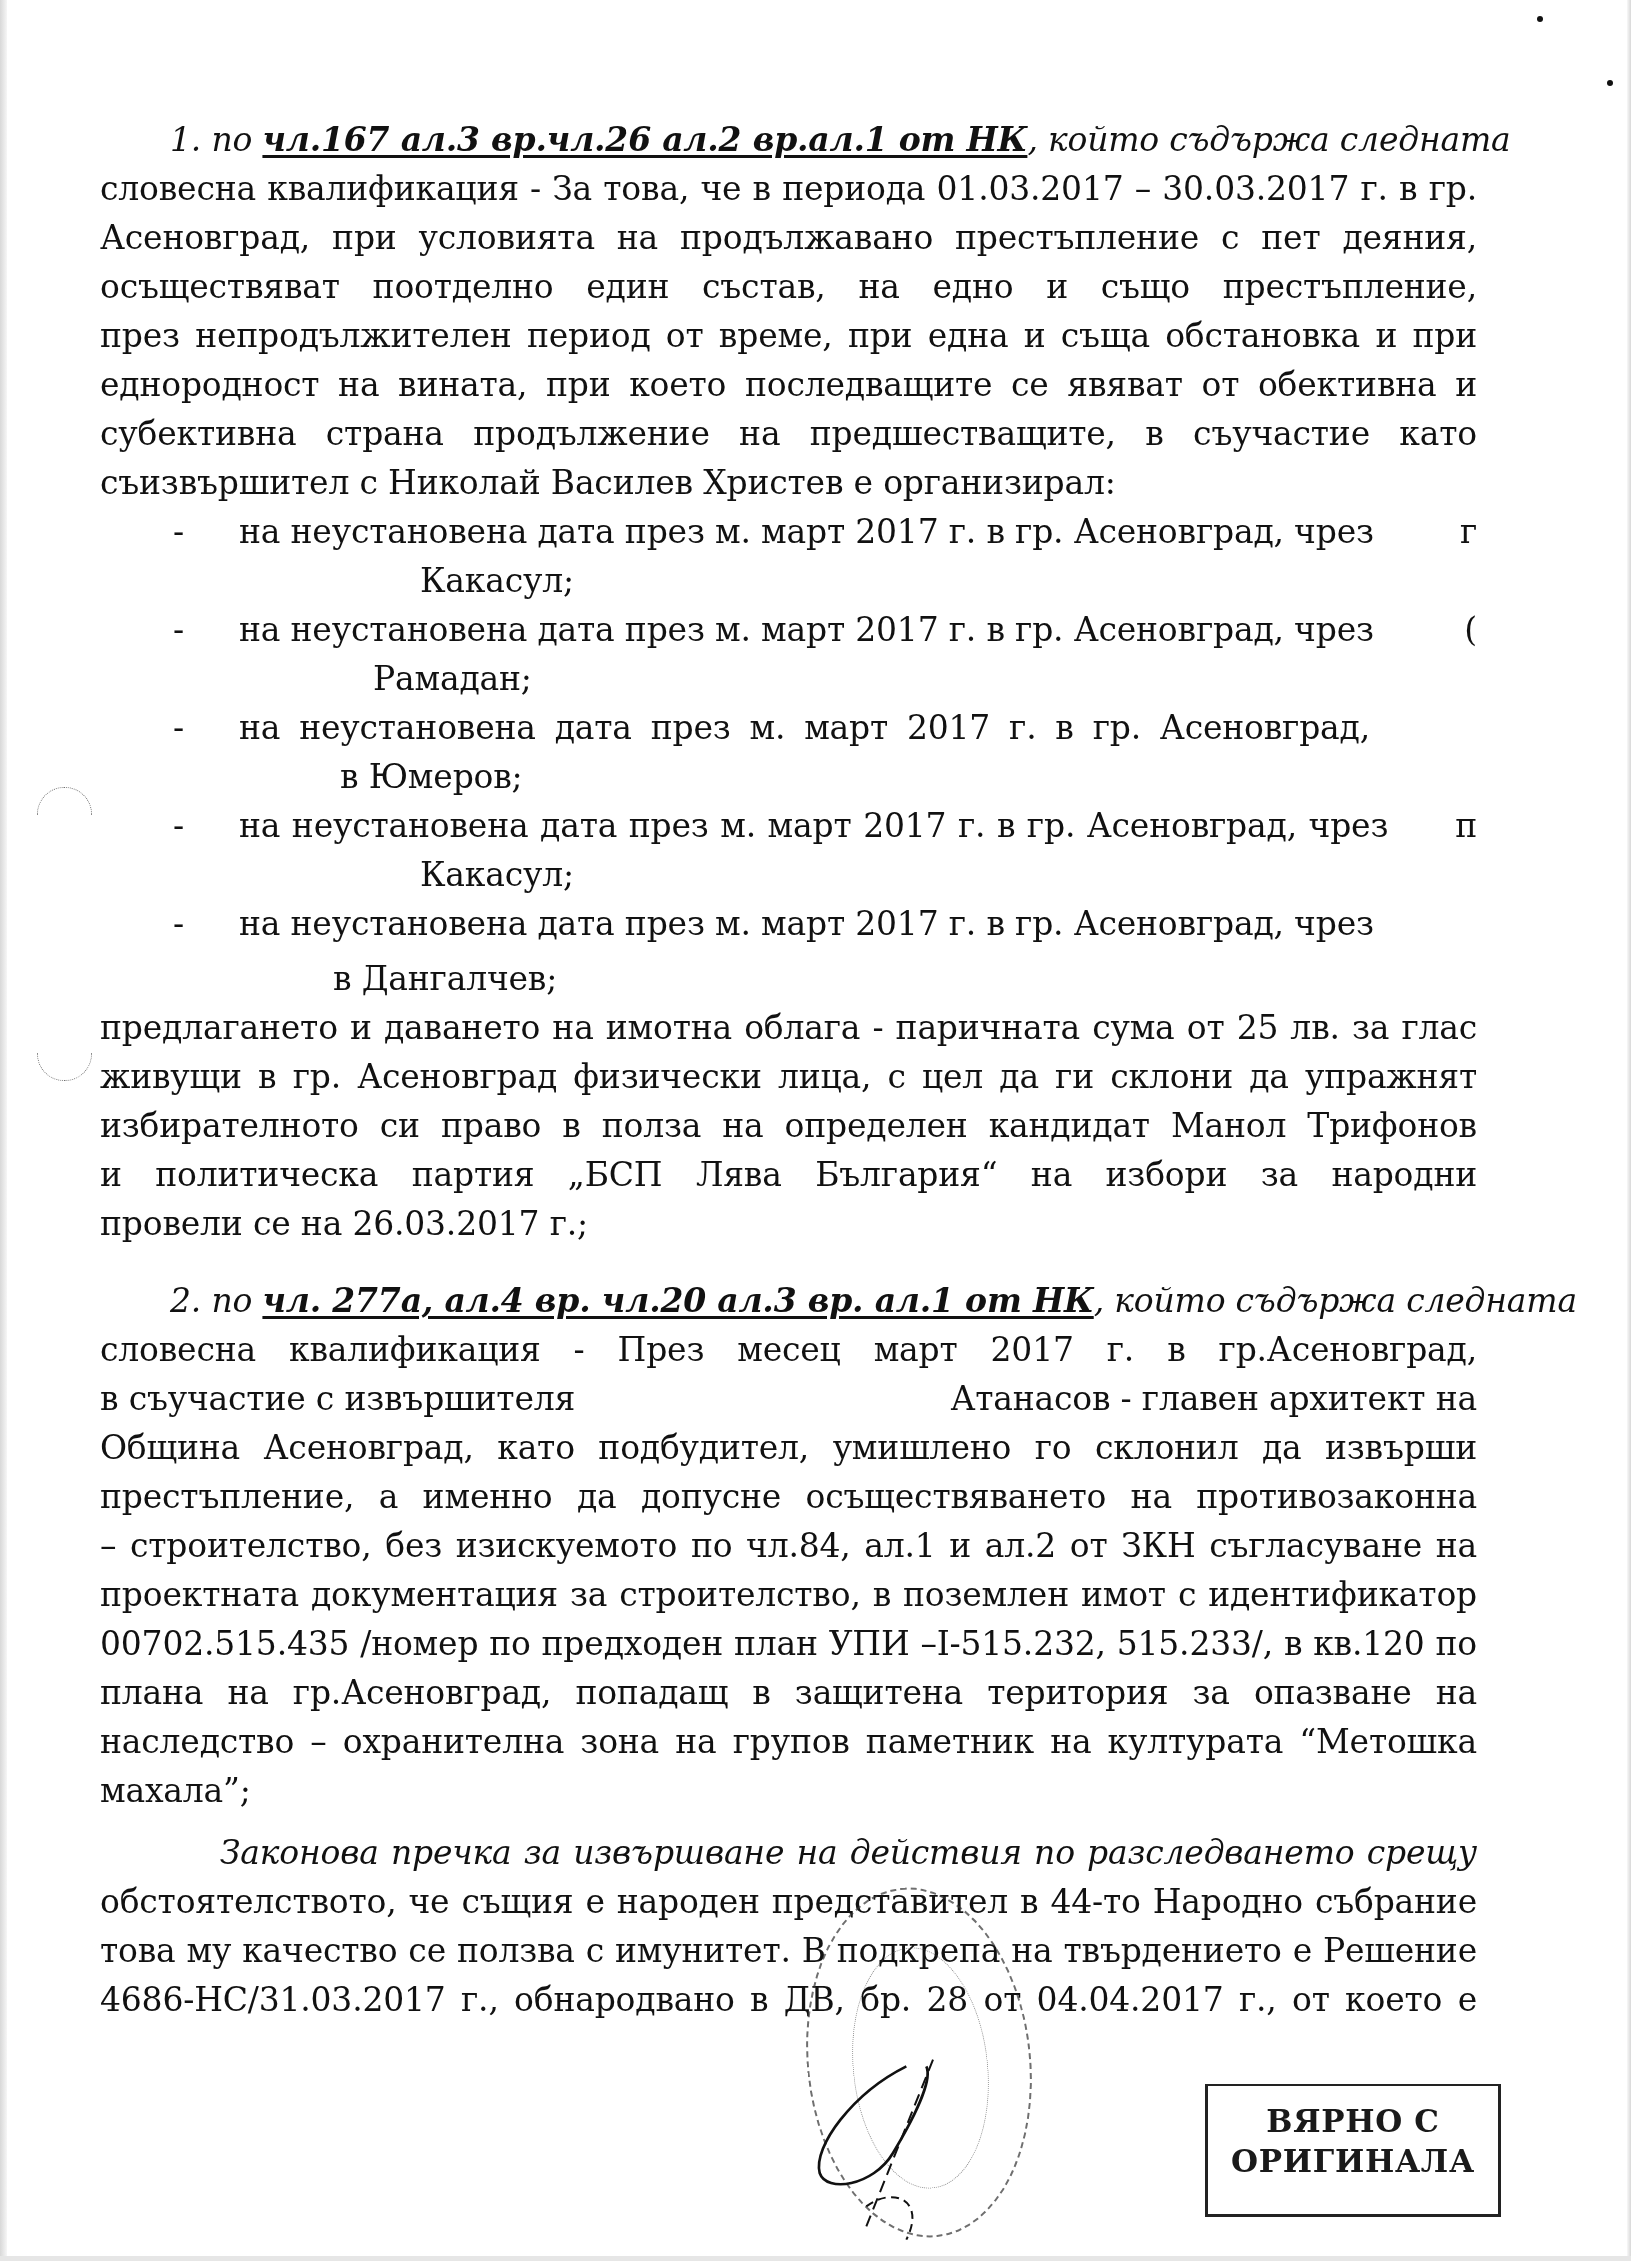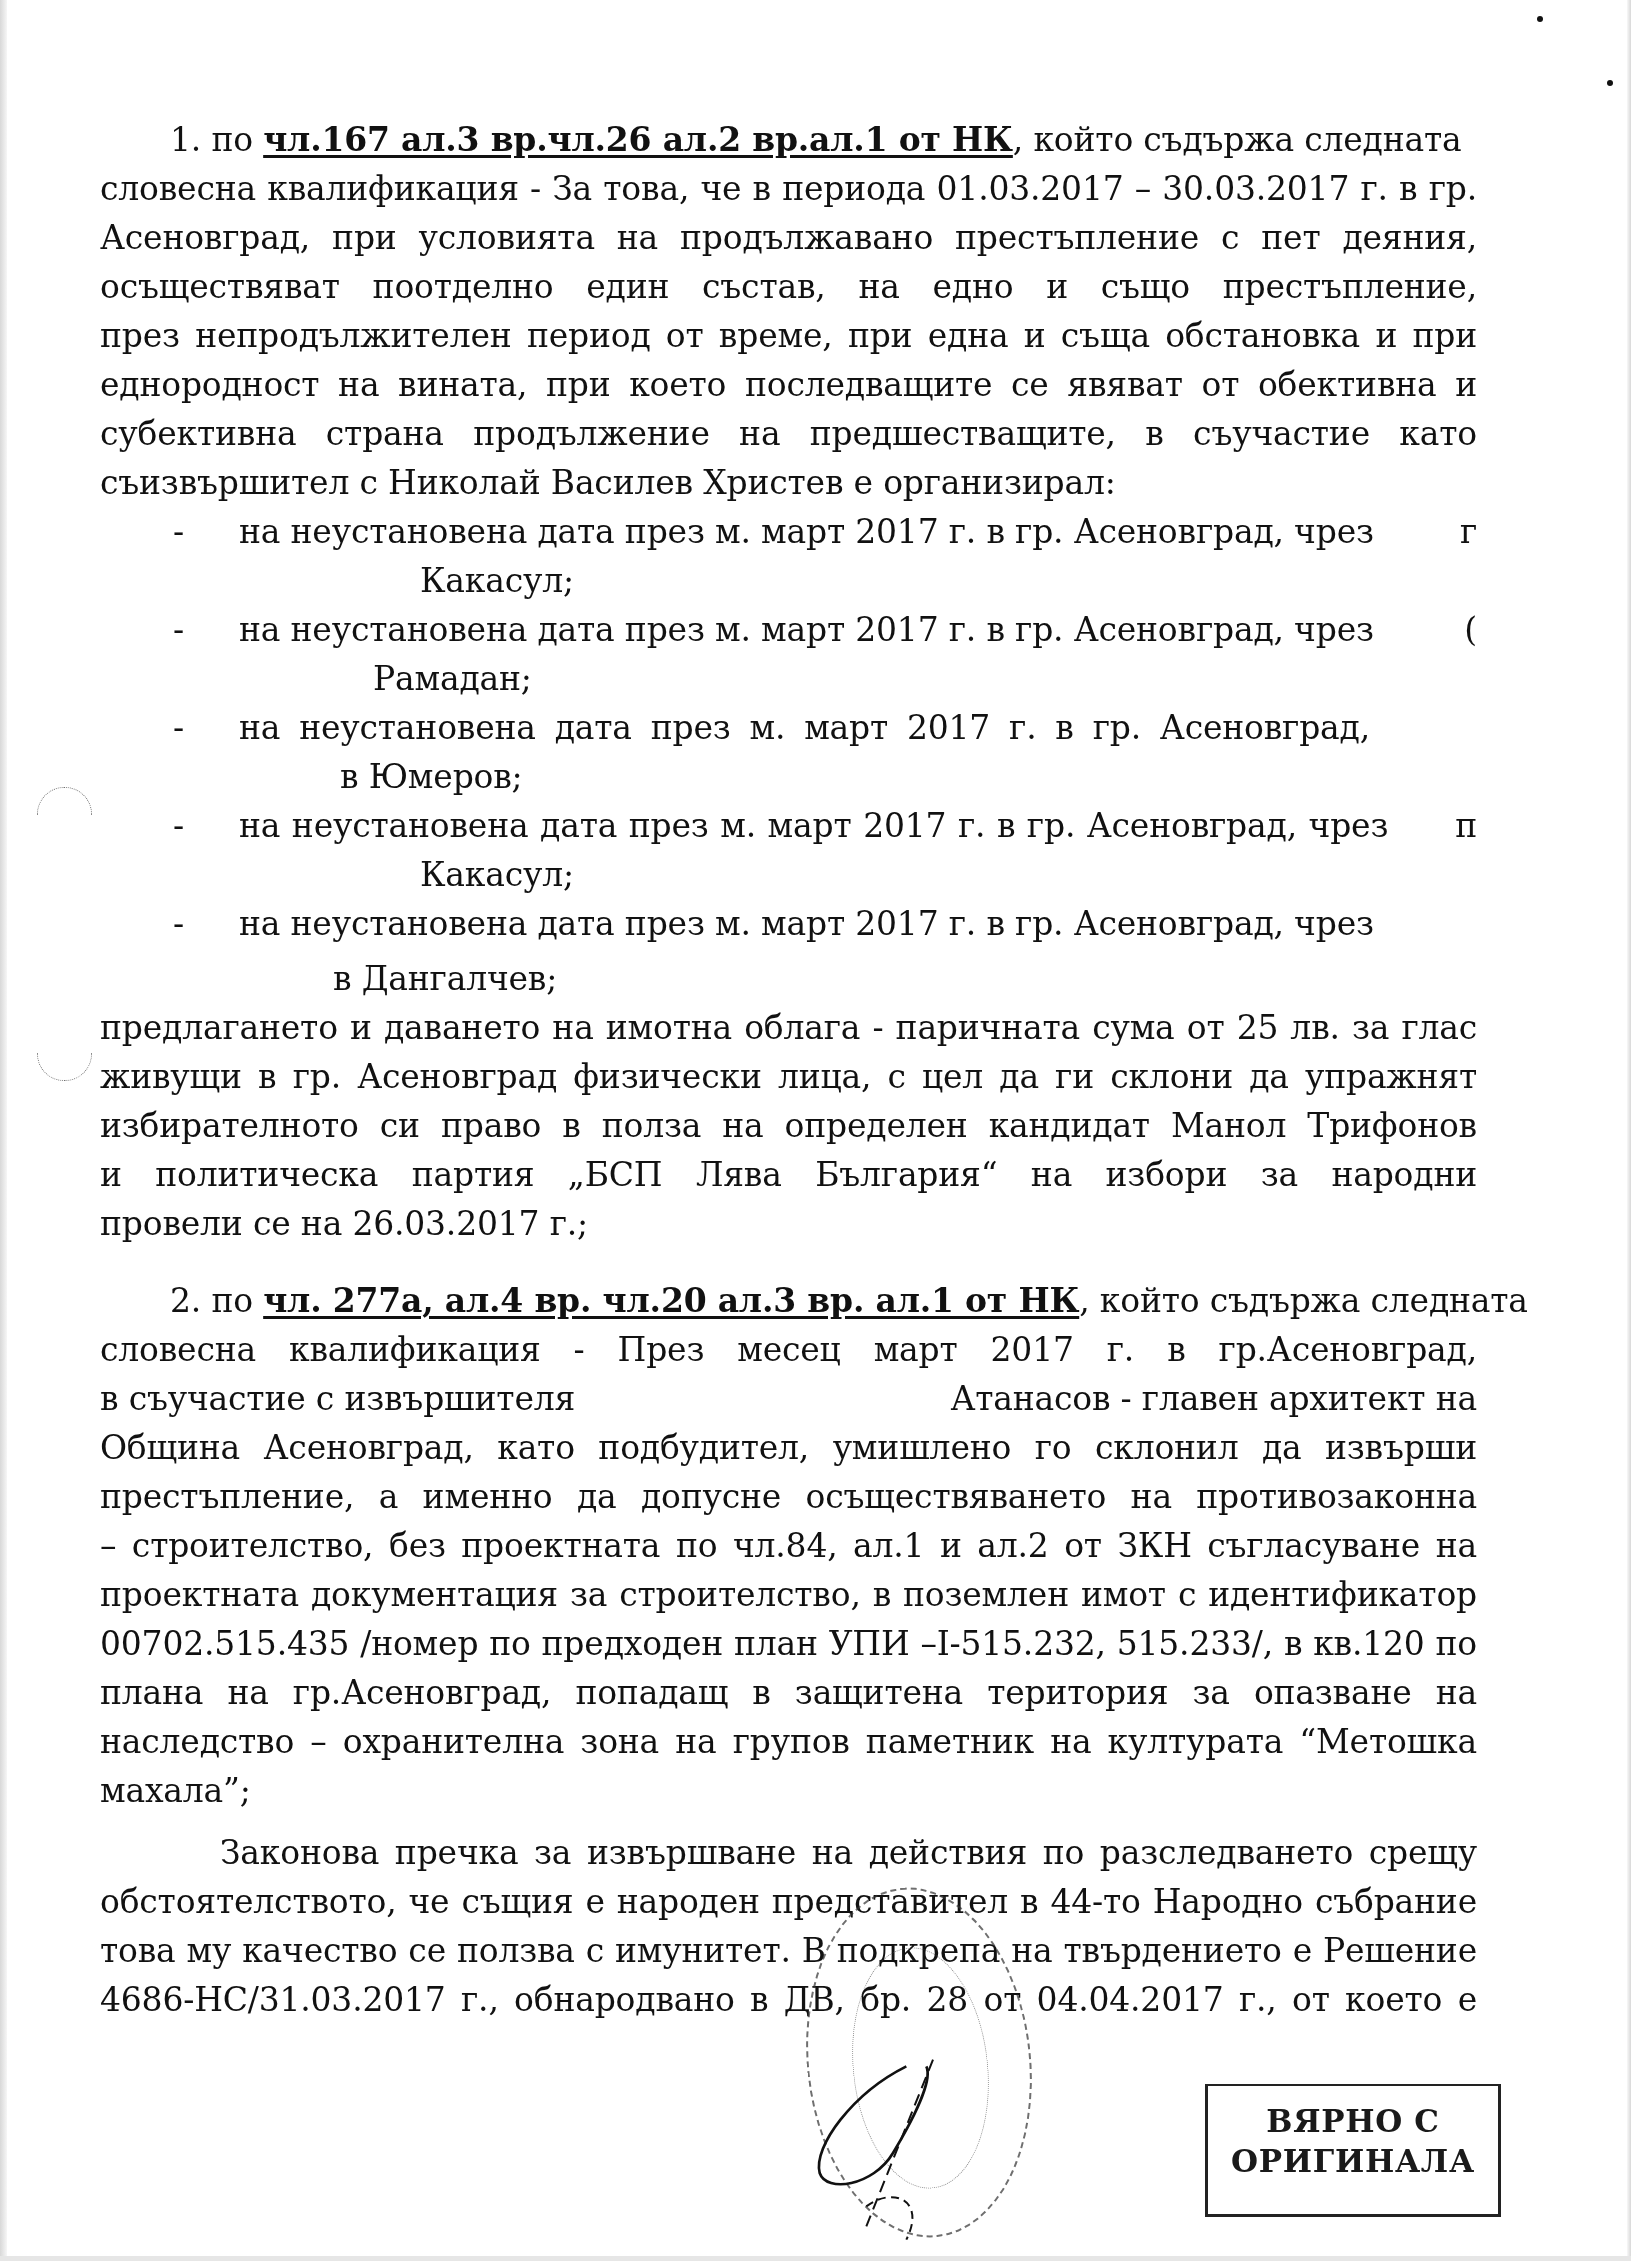--- a/index.html
+++ b/index.html
@@ -42,21 +42,21 @@
     display: block;
     white-space: nowrap;
     height: 49px;
   }
   .justify {
     text-align: justify;
     text-align-last: justify;
     white-space: normal;
     overflow: hidden;
   }
-  .indent { padding-left: 70px; }
+  .indent { padding-left: 70px; font-style: italic; }
   .u { text-decoration: underline; text-decoration-thickness: 2.7px; text-underline-offset: 4px; font-weight: bold; }
   .bullet-line {
     display: flex;
     height: 49px;
     white-space: nowrap;
   }
   .bullet-dash {
     width: 73px;
     padding-left: 73px;
     box-sizing: content-box;
@@ -191,21 +191,21 @@
 
 <div class="text-block" style="top:1276px;">
   <span class="line indent"><span>2.</span> <span>по</span> <span class="u">чл. 277а, ал.4 вр. чл.20 ал.3 вр. ал.1 от НК</span><span>, който съдържа следната</span></span>
   <span class="line justify">словесна квалификация - През месец март 2017 г. в гр.Асеновград, обл.Пловдив,</span>
   <div class="bullet-line">
     <span>в съучастие с извършителя</span>
     <span style="margin-left:auto;">Атанасов - главен архитект на</span>
   </div>
   <span class="line justify">Община Асеновград, като подбудител, умишлено го склонил да извърши</span>
   <span class="line justify">престъпление, а именно да допусне осъществяването на противозаконна дейност</span>
-  <span class="line justify">– строителство, без проектната по чл.84, ал.1 и ал.2 от ЗКН съгласуване на</span>
+  <span class="line justify">– строителство, без изискуемото по чл.84, ал.1 и ал.2 от ЗКН съгласуване на</span>
   <span class="line justify">проектната документация за строителство, в поземлен имот с идентификатор</span>
   <span class="line justify">00702.515.435 /номер по предходен план УПИ –I-515.232, 515.233/, в кв.120 по</span>
   <span class="line justify">плана на гр.Асеновград, попадащ в защитена територия за опазване на културно</span>
   <span class="line justify">наследство – охранителна зона на групов паметник на културата “Метошка</span>
   <span class="line">махала”;</span>
 </div>
 
 <div class="text-block" style="top:1828px;">
   <span class="line justify indent" style="padding-left:120px;">Законова пречка за извършване на действия по разследването срещу</span>
   <span class="line justify">обстоятелството, че същия е народен представител в 44-то Народно събрание и в</span>

